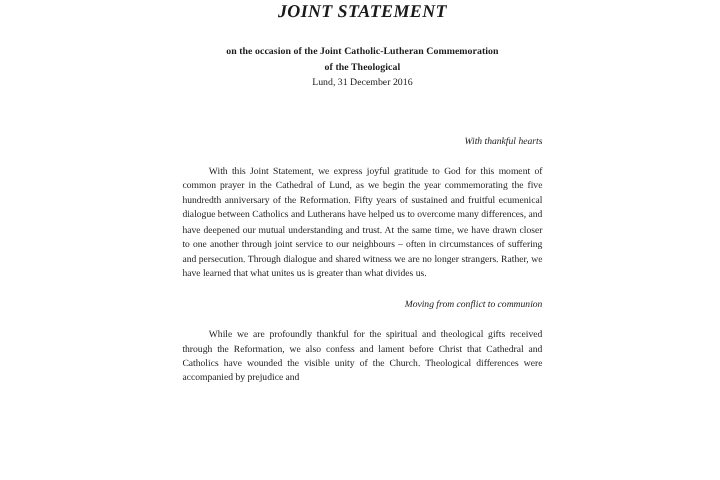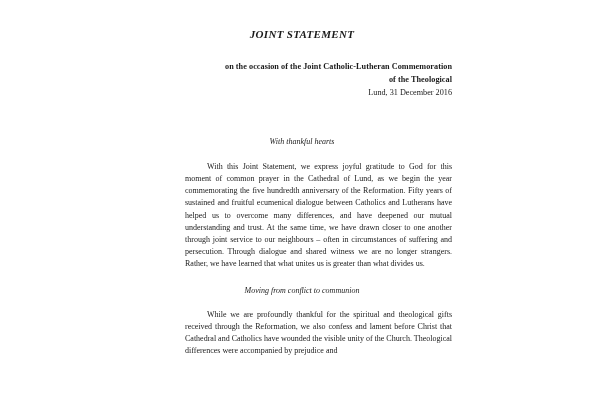--- a/index.html
+++ b/index.html
@@ -24,32 +24,32 @@
   }
   .content {
     position: absolute;
     left: 152px;
     top: 0;
     width: 300px;
   }
 
   
   .doc-title {
-    font-size: 11px;
+    font-size: 15px;
     font-weight: bold;
     font-style: italic;
     text-align: center;
     letter-spacing: 0.3px;
     margin: 0;
-    padding-top: 28px;
+    padding-top: 4px;
     line-height: 13px;
   }
   .subtitle-block {
     margin-top: 20px;
-    text-align: right;
+    text-align: center;
   }
   .subtitle-line {
     font-size: 8.2px;
     font-weight: bold;
     line-height: 12.5px;
     letter-spacing: 0.05px;
   }
   .date-line {
     font-size: 8.2px;
     font-weight: normal;
@@ -72,31 +72,30 @@
   }
   .quote-ref i {
     font-style: italic;
   }
 
   .section-heading {
     margin-top: 14px;
     font-size: 8px;
     font-style: italic;
     line-height: 12.2px;
-    text-align: center;
+    text-align: right;
   }
 
   .body-para {
     margin-top: 13px;
     font-size: 8px;
     line-height: 12.2px;
     text-align: justify;
     text-indent: 22px;
     hyphens: none;
-    margin-left: 33px;
   }
   .body-para.tight {
     margin-top: 12px;
   }
 </style>
 </head>
 <body>
 
 <div class="page">
   <div class="content">

